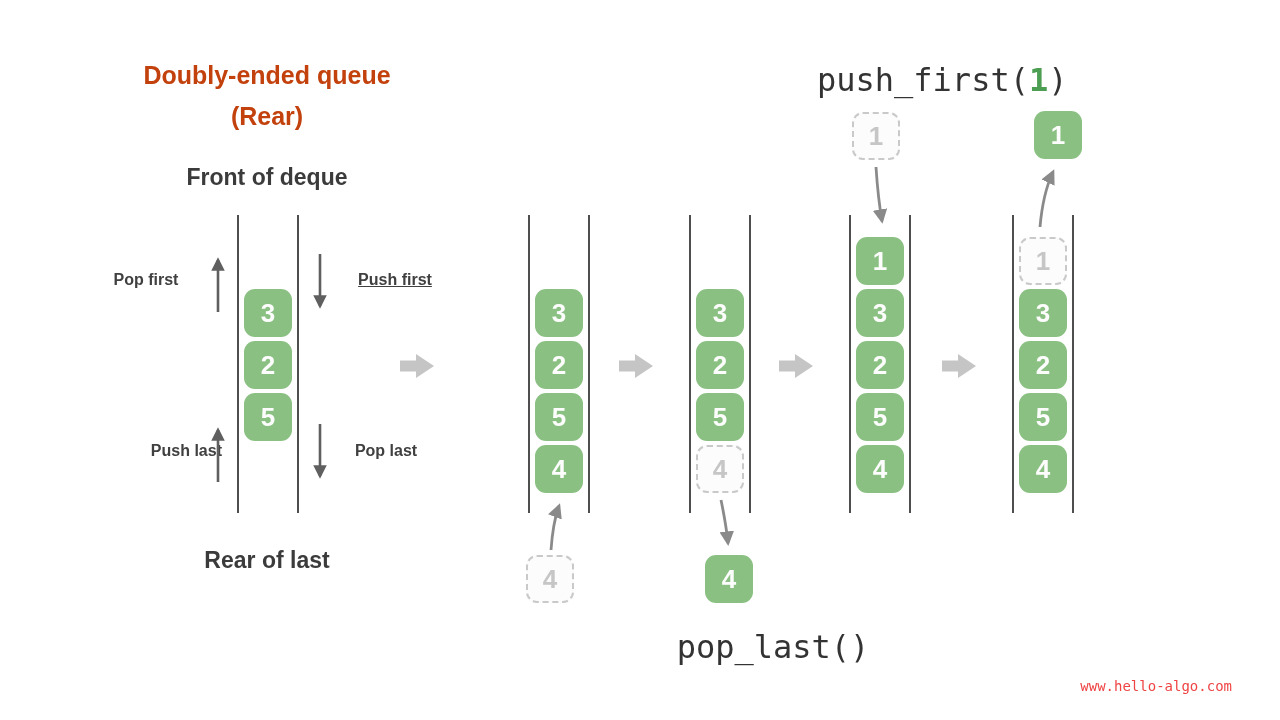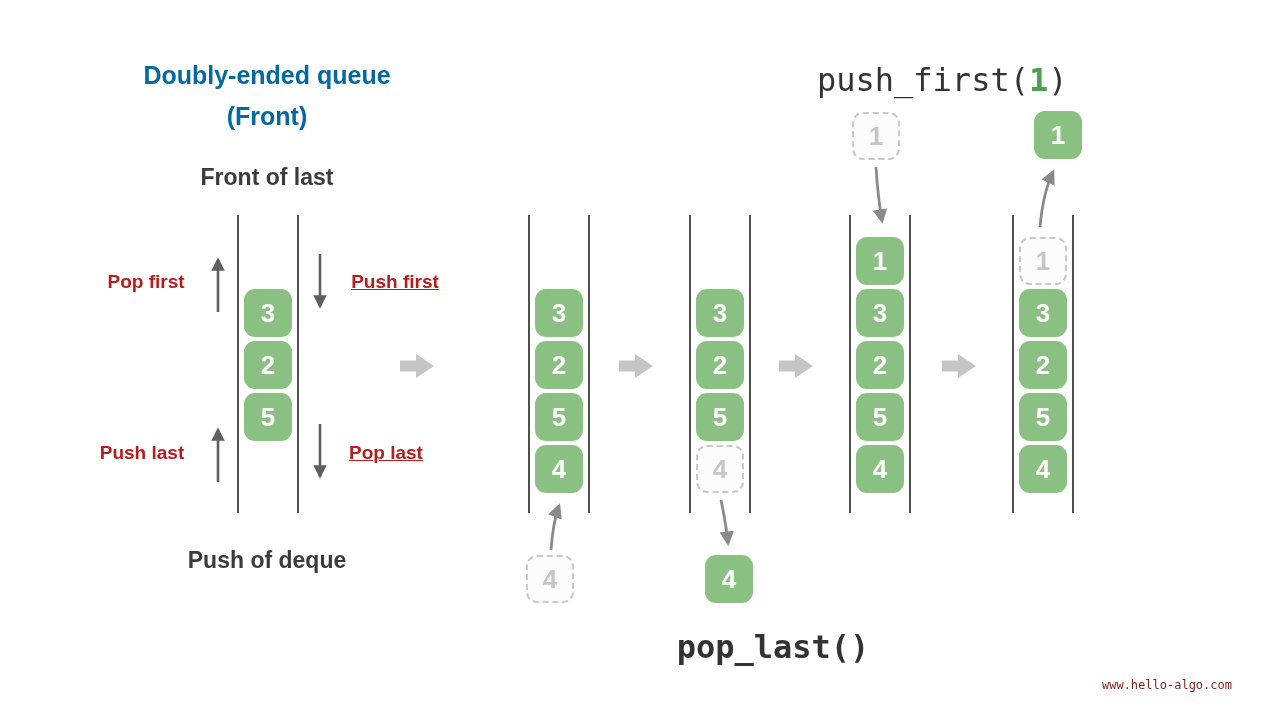--- a/index.html
+++ b/index.html
@@ -3,70 +3,70 @@
 <meta charset="utf-8">
 <style>
   html,body{margin:0;padding:0;background:#fff;}
   .canvas{
     position:relative;width:1280px;height:720px;background:#ffffff;
     font-family:"Liberation Sans",sans-serif;overflow:hidden;
   }
   .abs{position:absolute;}
   .center{text-align:center;}
   .title{
-    font-size:25px;font-weight:700;color:#0369a1;line-height:41px;
+    font-size:25px;font-weight:700;color:#c2410c;line-height:41px;
   }
   .big-label{font-size:23px;font-weight:700;color:#3b3b3b;}
-  .side-label{font-size:19px;font-weight:700;color:#b91c1c;}
+  .side-label{font-size:16px;font-weight:700;color:#404040;}
   .code-label{
     font-family:"DejaVu Sans Mono",monospace;font-size:32px;color:#333333;
     white-space:nowrap;
   }
   .code-label .arg{color:#4c9e52;font-weight:700;}
   .queue{position:absolute;width:62px;}
   .qline{position:absolute;top:0;bottom:0;width:1.6px;background:#4f4f4f;}
   .qline.left{left:0;}
   .qline.right{right:0;}
   .cell{
     position:absolute;width:48px;height:48px;border-radius:11px;
     background:#8ac182;color:#fdfdfd;font-size:26px;font-weight:700;
     display:flex;align-items:center;justify-content:center;box-sizing:border-box;
   }
   .cell.ghost{
     background:#fcfcfc;border:2px dashed #c9c9c9;color:#c6c6c6;
   }
   .floating{position:absolute;}
   .watermark{
-    font-family:"DejaVu Sans Mono",monospace;font-size:12px;color:#7f1d1d;
+    font-family:"DejaVu Sans Mono",monospace;font-size:14px;color:#ef4444;
   }
   svg.overlay{position:absolute;left:0;top:0;pointer-events:none;}
 </style>
 </head>
 <body>
 
 <div class="canvas">
 
   <div class="abs title center" style="left:117px;top:55px;width:300px;">
     <div>Doubly-ended queue</div>
-    <div>(Front)</div>
+    <div>(Rear)</div>
   </div>
 
-  <div class="abs big-label center" style="left:117px;top:164px;width:300px;">Front of last</div>
-  <div class="abs big-label center" style="left:117px;top:547px;width:300px;">Push of deque</div>
+  <div class="abs big-label center" style="left:117px;top:164px;width:300px;">Front of deque</div>
+  <div class="abs big-label center" style="left:117px;top:547px;width:300px;">Rear of last</div>
 
   <div class="abs side-label center" style="left:66px;top:271px;width:160px;">Pop first</div>
   <div class="abs side-label center" style="left:315px;top:271px;width:160px;text-decoration:underline;">Push first</div>
-  <div class="abs side-label center" style="left:62px;top:442px;width:160px;">Push last</div>
-  <div class="abs side-label center" style="left:306px;top:442px;width:160px;text-decoration:underline;">Pop last</div>
+  <div class="abs side-label center" style="left:62px;top:442px;width:160px;text-align:right;">Push last</div>
+  <div class="abs side-label center" style="left:306px;top:442px;width:160px;">Pop last</div>
 
   <div class="abs code-label center" style="left:817px;top:61px;width:200px;">
     <span>push_first(</span><span class="arg">1</span><span>)</span>
   </div>
 
-  <div class="abs code-label center" style="left:673px;top:628px;width:200px;font-weight:bold;">
+  <div class="abs code-label center" style="left:673px;top:628px;width:200px;">
     <span>pop_last()</span><span class="arg"></span><span></span>
   </div>
 
   <div id="queues-root">
       <div class="queue" style="left: 237px; top: 215px; height: 298px;">
         <div class="qline left"></div>
         <div class="qline right"></div>
         <div class="cell" style="left: 7px; top: 74px;">3</div>
         <div class="cell" style="left: 7px; top: 126px;">2</div>
         <div class="cell" style="left: 7px; top: 178px;">5</div>

